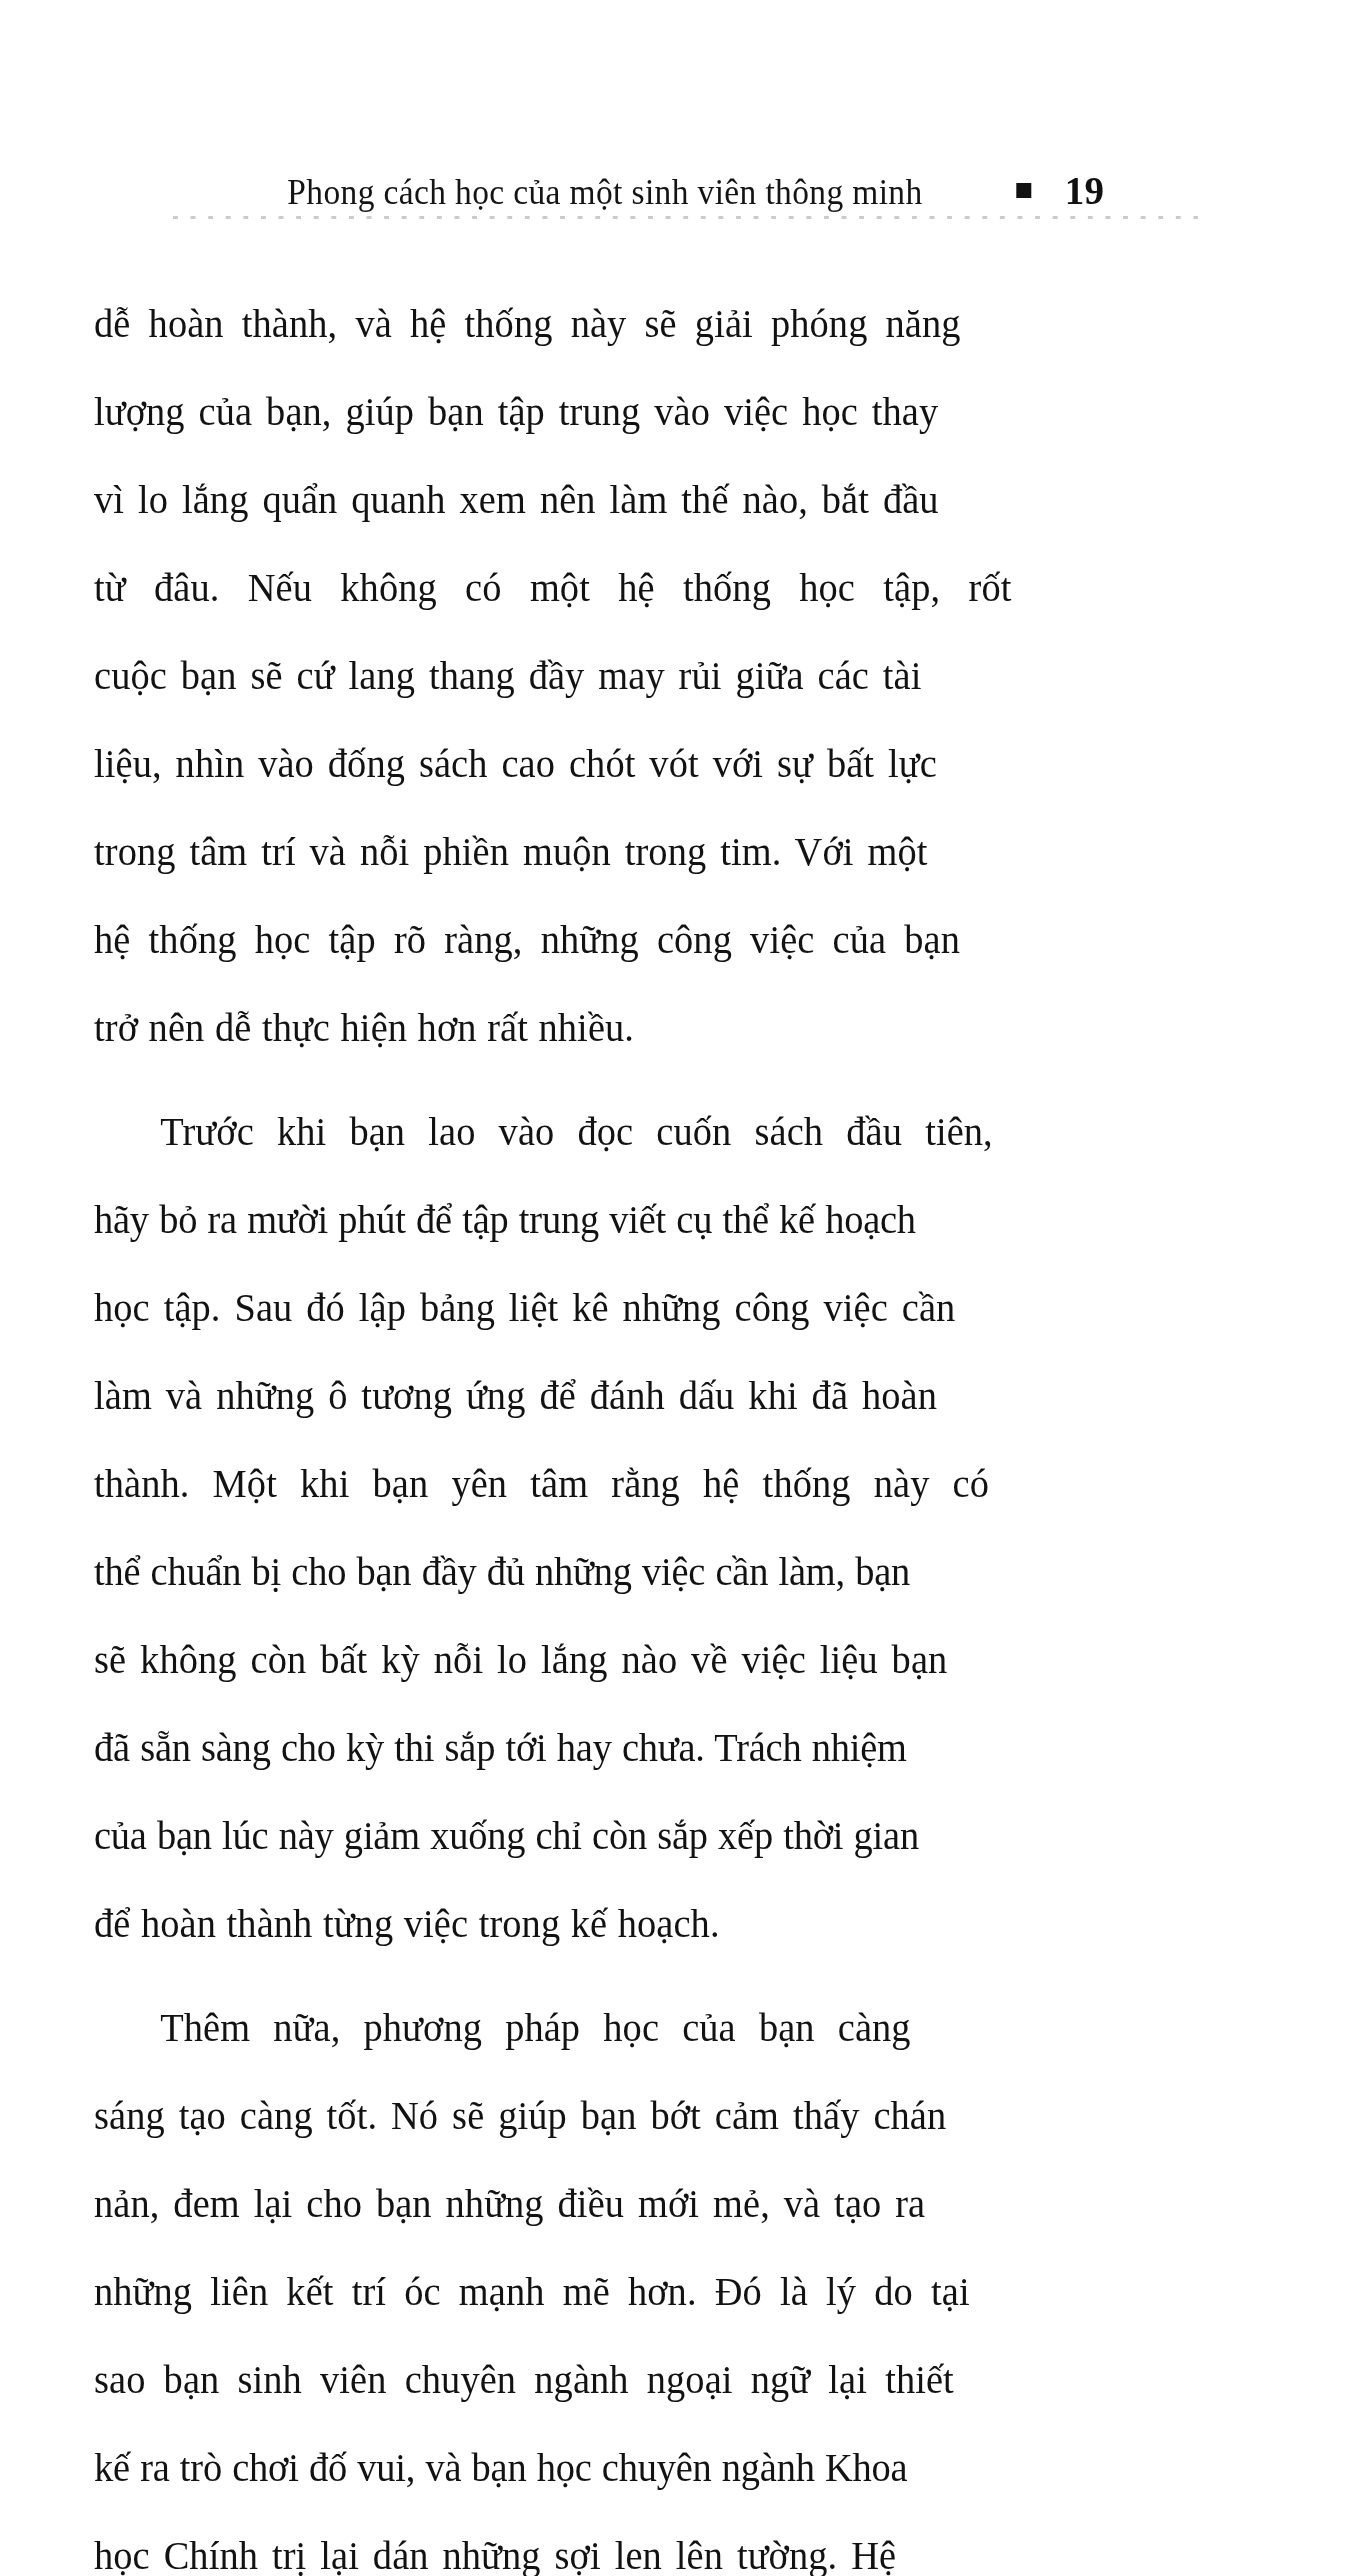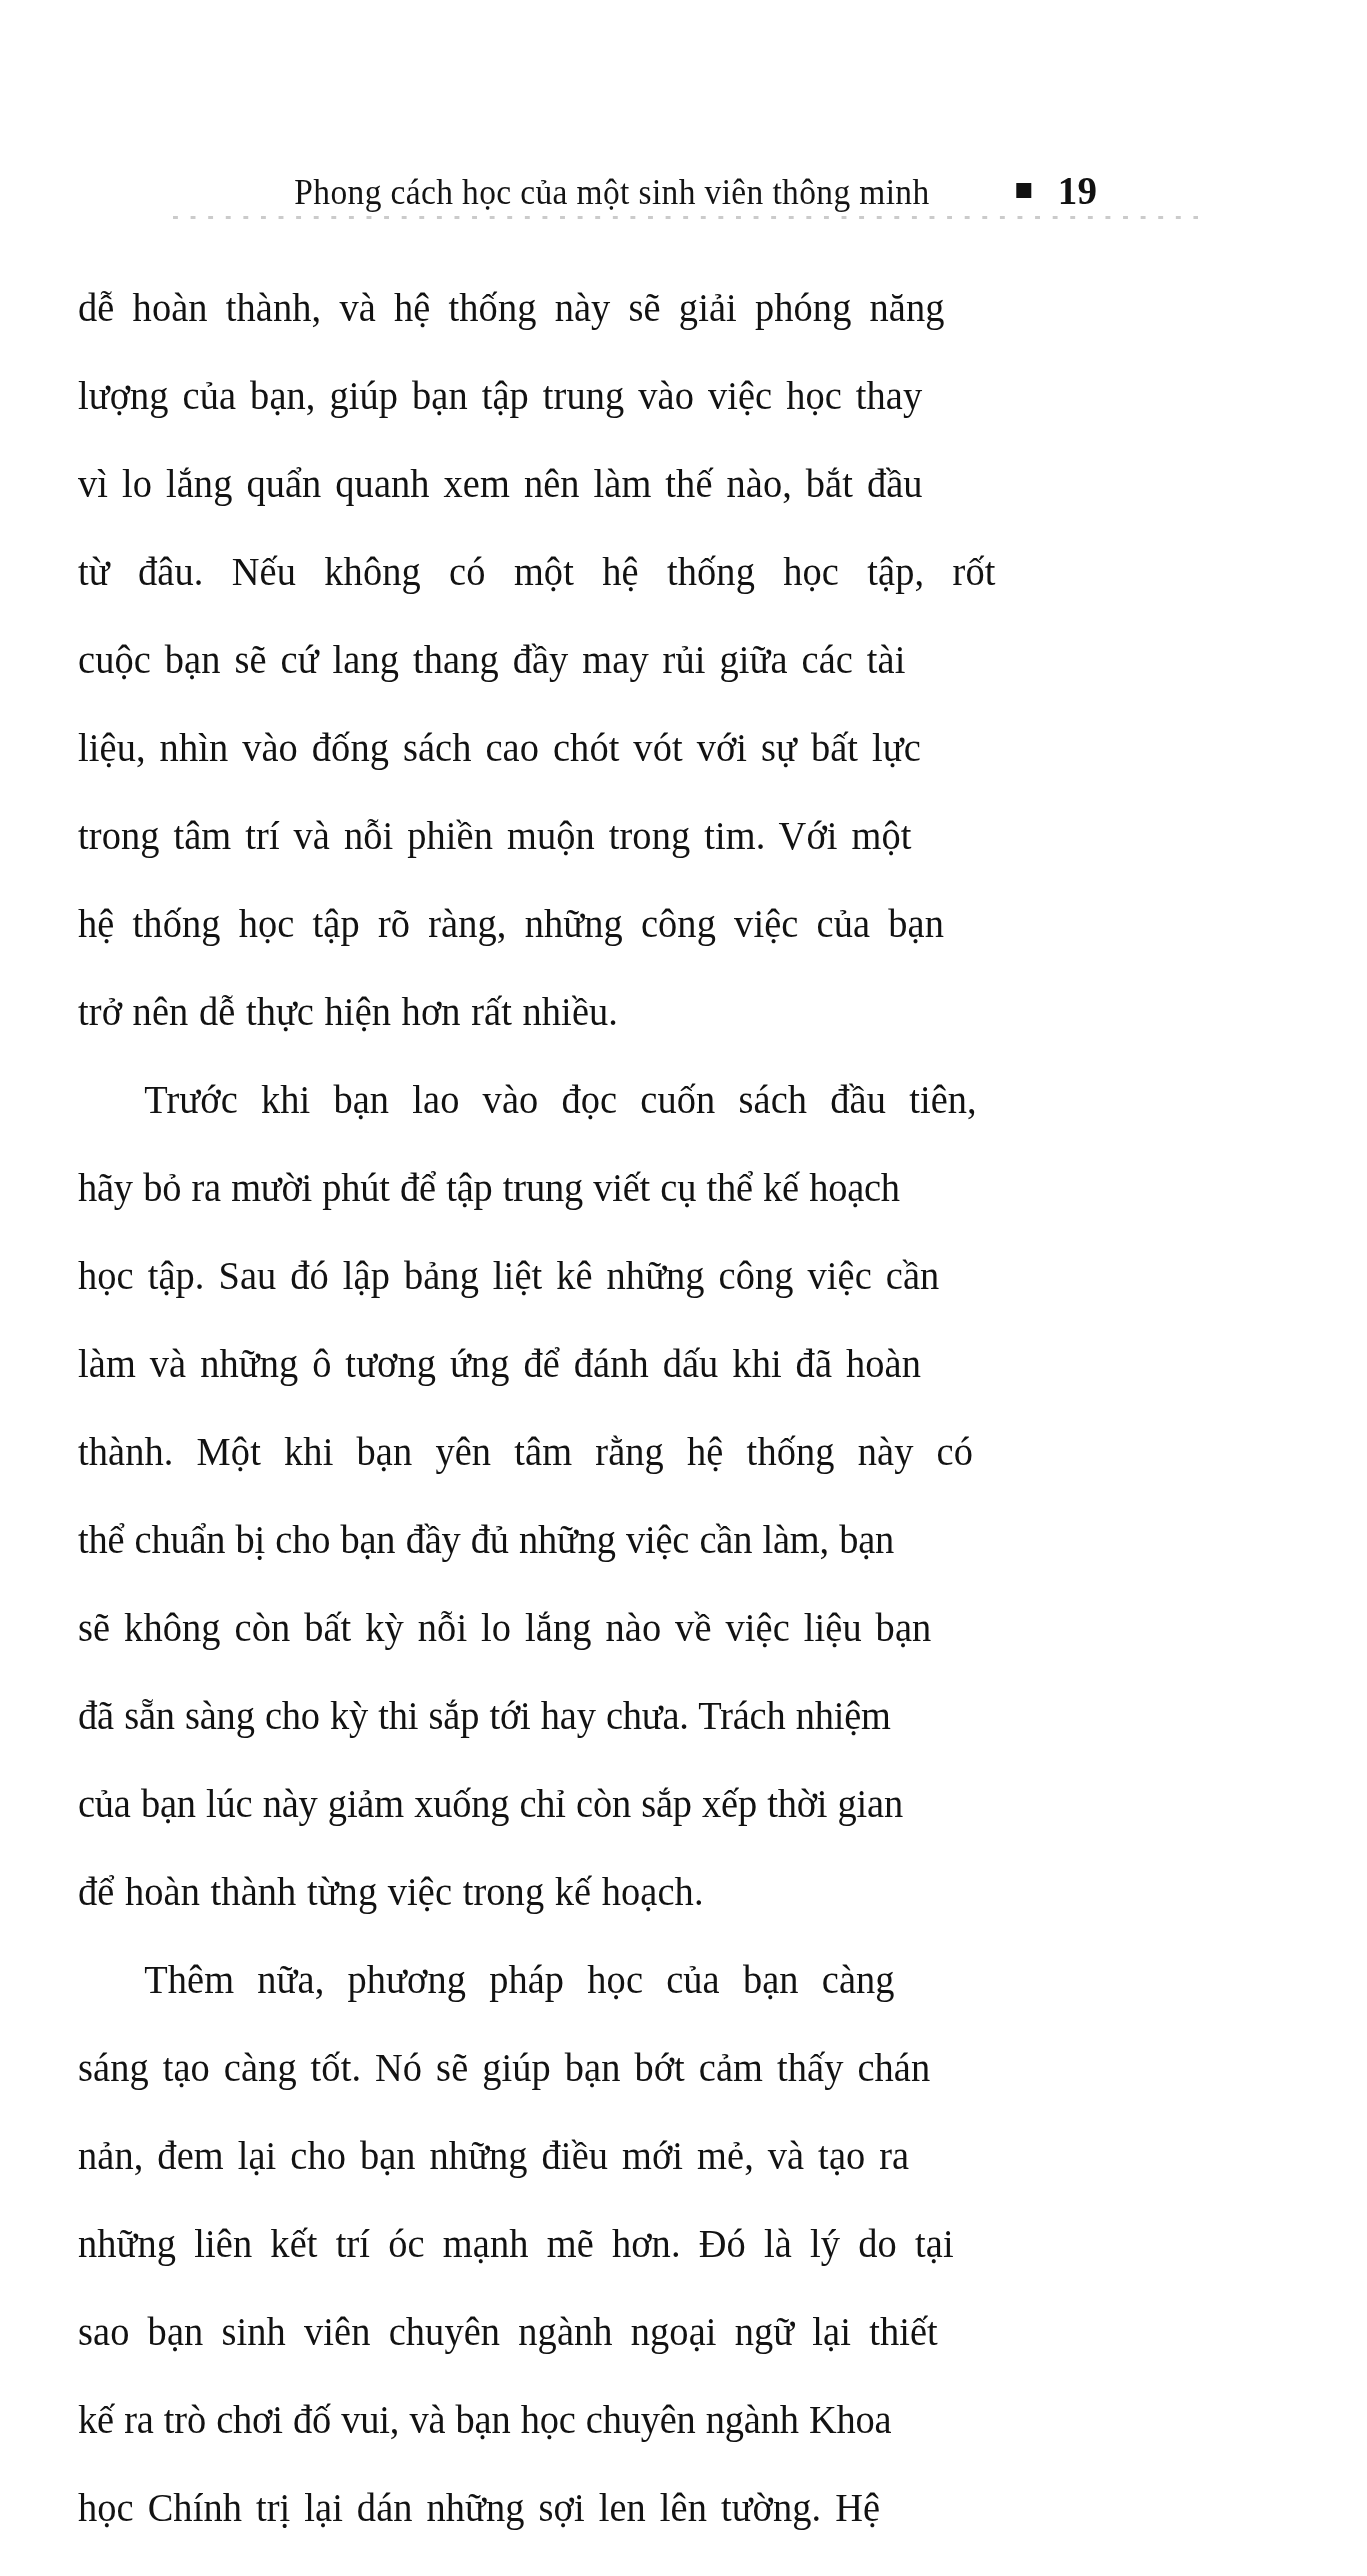--- a/index.html
+++ b/index.html
@@ -22,21 +22,21 @@
     left: 0;
     top: 132px;
     width: 1367px;
     display: flex;
     justify-content: center;
     align-items: baseline;
   }
   .running-head-inner {
     display: flex;
     align-items: baseline;
-    gap: 0;
+    gap: 7px;
     transform: translateX(12.3px);
   }
   .rh-title {
     font-family: "Liberation Serif", "DejaVu Serif", serif;
     font-size: 36px;
     letter-spacing: 0.4px;
     color: #141414;
     white-space: nowrap;
     transform: scaleX(0.93);
     transform-origin: left center;
@@ -77,21 +77,21 @@
   .body-col {
     position: absolute;
     left: 78px;
     top: 264px;
     width: 1145px;
   }
   .para {
     font-family: "Liberation Serif", "DejaVu Serif", serif;
     font-size: 40px;
     color: #121212;
-    margin: 0;
+    margin: 16px;
     padding: 0;
     white-space: nowrap;
   }
   .line {
     display: block;
     height: 88px;
     line-height: 88px;
     transform: scaleX(0.96);
     transform-origin: left center;
     letter-spacing: 0.1px;

